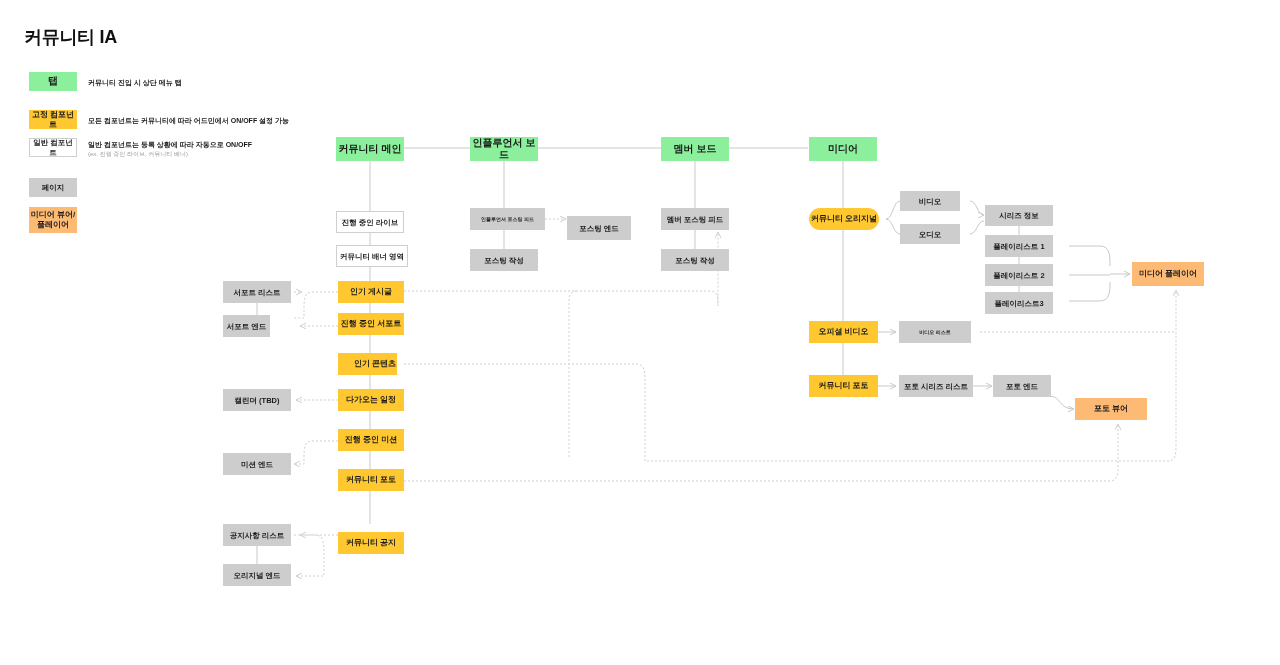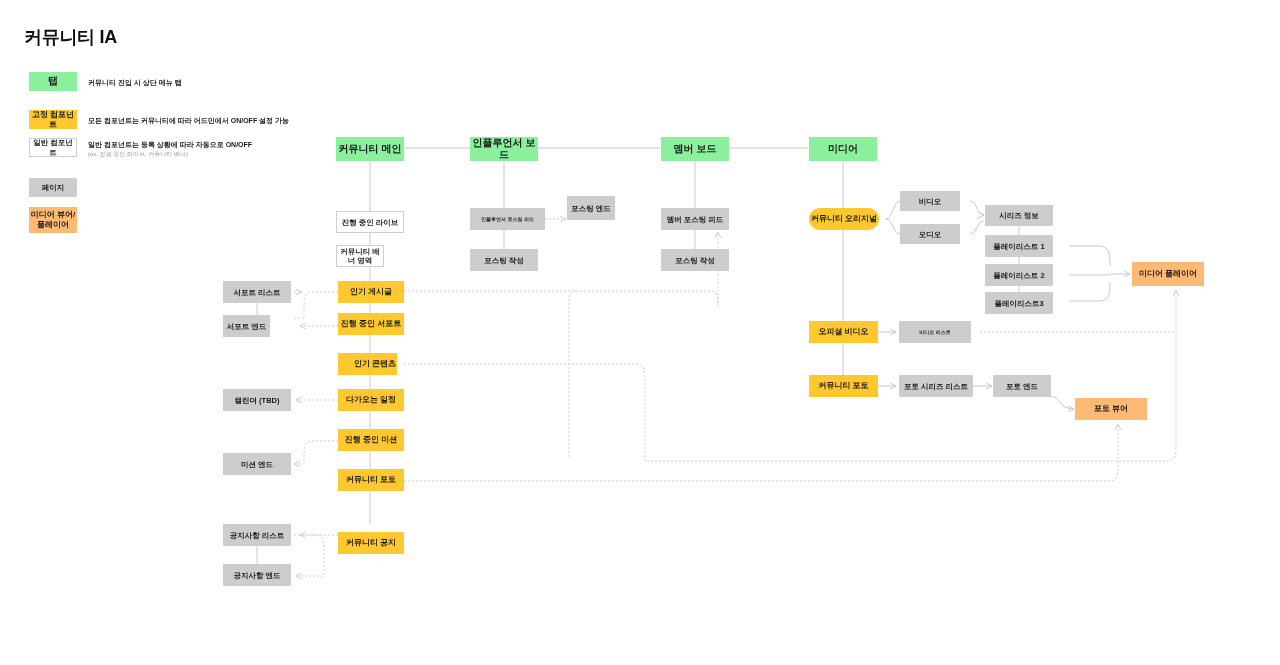--- a/index.html
+++ b/index.html
@@ -161,40 +161,40 @@
 
     <path class="dash" d="M980,332 L1176,332"></path>
   </svg>
 
   <div class="node n-tab" style="left:336px;top:137px;width:68px;height:24px;">커뮤니티 메인</div>
   <div class="node n-tab" style="left:470px;top:137px;width:68px;height:24px;">인플루언서 보드</div>
   <div class="node n-tab" style="left:661px;top:137px;width:68px;height:24px;">멤버 보드</div>
   <div class="node n-tab" style="left:809px;top:137px;width:68px;height:24px;">미디어</div>
 
   <div class="node n-normal" style="left:336px;top:211px;width:68px;height:22px;">진행 중인 라이브</div>
-  <div class="node n-normal" style="left:336px;top:245px;width:48px;height:22px;">커뮤니티 배너 영역</div>
+  <div class="node n-normal" style="left:336px;top:245px;width:72px;height:22px;">커뮤니티 배너 영역</div>
   <div class="node n-fixed" style="left:338px;top:281px;width:66px;height:22px;">인기 게시글</div>
   <div class="node n-fixed" style="left:338px;top:313px;width:66px;height:22px;">진행 중인 서포트</div>
   <div class="node n-fixed" style="left:338px;top:353px;width:59px;height:22px;padding-left:15px;">인기 콘텐츠</div>
   <div class="node n-fixed" style="left:338px;top:389px;width:66px;height:22px;text-align:center;">다가오는 일정</div>
   <div class="node n-fixed" style="left:338px;top:429px;width:66px;height:22px;">진행 중인 미션</div>
   <div class="node n-fixed" style="left:338px;top:469px;width:66px;height:22px;">커뮤니티 포토</div>
   <div class="node n-fixed" style="left:338px;top:524px;width:66px;height:22px;margin-top:8px;">커뮤니티 공지</div>
 
   <div class="node n-page" style="left:223px;top:281px;width:68px;height:22px;">서포트 리스트</div>
   <div class="node n-page" style="left:223px;top:315px;width:47px;height:22px;">서포트 엔드</div>
   <div class="node n-page" style="left:223px;top:389px;width:68px;height:22px;">캘린더 (TBD)</div>
   <div class="node n-page" style="left:223px;top:453px;width:68px;height:22px;">미션 엔드</div>
   <div class="node n-page" style="left:223px;top:524px;width:68px;height:22px;">공지사항 리스트</div>
-  <div class="node n-page" style="left:223px;top:564px;width:68px;height:22px;">공지사항 엔드</div>
+  <div class="node n-page" style="left:223px;top:564px;width:68px;height:22px;">오리지널 엔드</div>
 
   <div class="node n-page n-tiny" style="left:470px;top:208px;width:75px;height:22px;">인플루언서 포스팅 피드</div>
   <div class="node n-page" style="left:470px;top:249px;width:68px;height:22px;">포스팅 작성</div>
 
-  <div class="node n-page" style="left:567px;top:196px;width:48px;height:24px;text-align:center;">포스팅 엔드</div>
+  <div class="node n-page" style="left:567px;top:216px;width:64px;height:24px;text-align:center;">포스팅 엔드</div>
 
   <div class="node n-page" style="left:661px;top:208px;width:68px;height:22px;">멤버 포스팅 피드</div>
   <div class="node n-page" style="left:661px;top:249px;width:68px;height:22px;">포스팅 작성</div>
 
   <div class="node n-fixed" style="left:809px;top:208px;width:70px;height:22px;border-radius:11px;">커뮤니티 오리지널</div>
 
   <div class="node n-page" style="left:900px;top:191px;width:60px;height:20px;">비디오</div>
   <div class="node n-page" style="left:900px;top:224px;width:60px;height:20px;">오디오</div>
 
   <div class="node n-page" style="left:985px;top:205px;width:68px;height:21px;">시리즈 정보</div>

